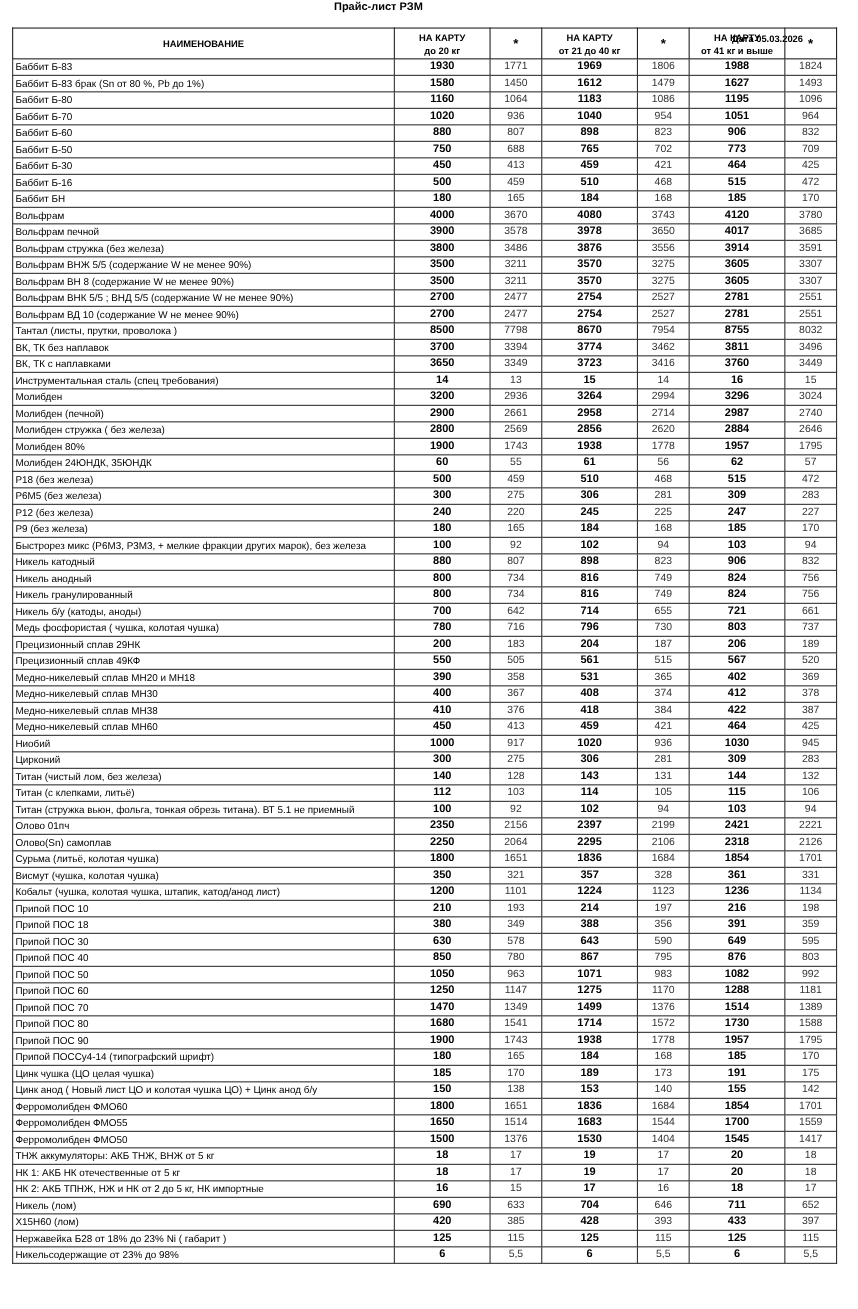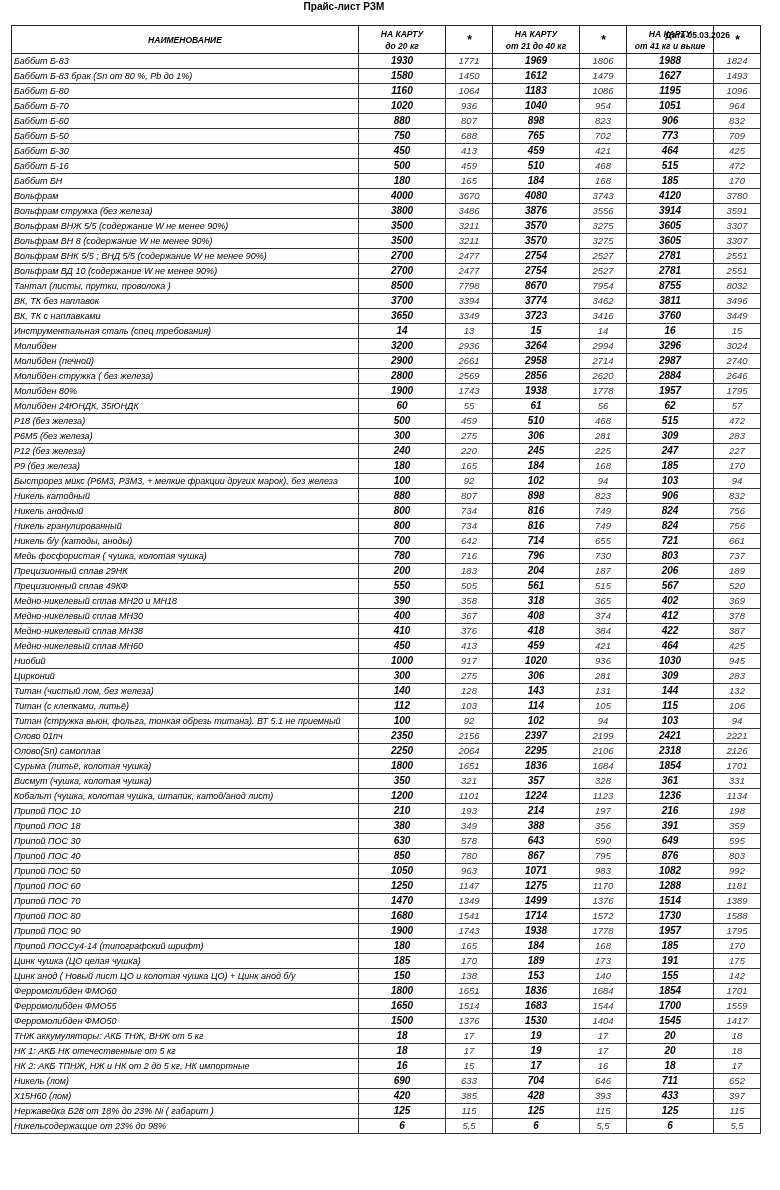--- a/index.html
+++ b/index.html
@@ -2,21 +2,21 @@
 <html><head>
 <meta charset="utf-8">
 <style>
   html, body { margin:0; padding:0; background:#ffffff; }
   body { width:780px; height:1190px; position:relative; overflow:hidden;
          font-family:"Liberation Sans", "DejaVu Sans", sans-serif; color:#000; }
   .title { position:absolute; top:1px; left:0; width:688px; text-align:center;
            font-size:10px; font-weight:bold; line-height:12px; }
   .date { position:absolute; top:14px; right:50px; font-size:8.5px; font-weight:bold; line-height:10px;margin-top:16px; }
   table.price { position:absolute; top:25px; left:11px; border-collapse:collapse;
-                table-layout:fixed; width:747px; border:1.5px solid #222;font-style:italic; }
+                table-layout:fixed; width:747px; border:1.5px solid #222; }
   table.price col.c-name { width:347px; }
   table.price col.c-main { width:87px; }
   table.price col.c-star { width:47px; }
   table.price th { border:1px solid #222; font-size:8.5px; font-weight:bold; text-align:center;
                    line-height:12px; height:27px; padding:0; }
   table.price th .l1, table.price th .l2 { display:block; }
   table.price th.star { font-size:12px; }
   table.price td { border:1px solid #333; height:14px; line-height:14px; padding:0;
                    font-size:9.5px; white-space:nowrap; overflow:hidden; }
   table.price td.name { text-align:left; padding-left:2px; font-size:9px; }
@@ -146,20 +146,29 @@
       <tr class="row">
         <td class="name">Вольфрам</td>
         <td class="main">4000</td>
         <td class="star">3670</td>
         <td class="main">4080</td>
         <td class="star">3743</td>
         <td class="main">4120</td>
         <td class="star">3780</td>
       </tr>
       <tr class="row">
+        <td class="name">Вольфрам печной</td>
+        <td class="main">3900</td>
+        <td class="star">3578</td>
+        <td class="main">3978</td>
+        <td class="star">3650</td>
+        <td class="main">4017</td>
+        <td class="star">3685</td>
+      </tr>
+      <tr class="row">
         <td class="name">Вольфрам стружка (без железа)</td>
         <td class="main">3800</td>
         <td class="star">3486</td>
         <td class="main">3876</td>
         <td class="star">3556</td>
         <td class="main">3914</td>
         <td class="star">3591</td>
       </tr>
       <tr class="row">
         <td class="name">Вольфрам ВНЖ 5/5      (содержание W не менее 90%)</td>
@@ -383,21 +392,21 @@
         <td class="star">505</td>
         <td class="main">561</td>
         <td class="star">515</td>
         <td class="main">567</td>
         <td class="star">520</td>
       </tr>
       <tr class="row">
         <td class="name">Медно-никелевый сплав МН20 и МН18</td>
         <td class="main">390</td>
         <td class="star">358</td>
-        <td class="main">318</td>
+        <td class="main">531</td>
         <td class="star">365</td>
         <td class="main">402</td>
         <td class="star">369</td>
       </tr>
       <tr class="row">
         <td class="name">Медно-никелевый сплав МН30</td>
         <td class="main">400</td>
         <td class="star">367</td>
         <td class="main">408</td>
         <td class="star">374</td>

